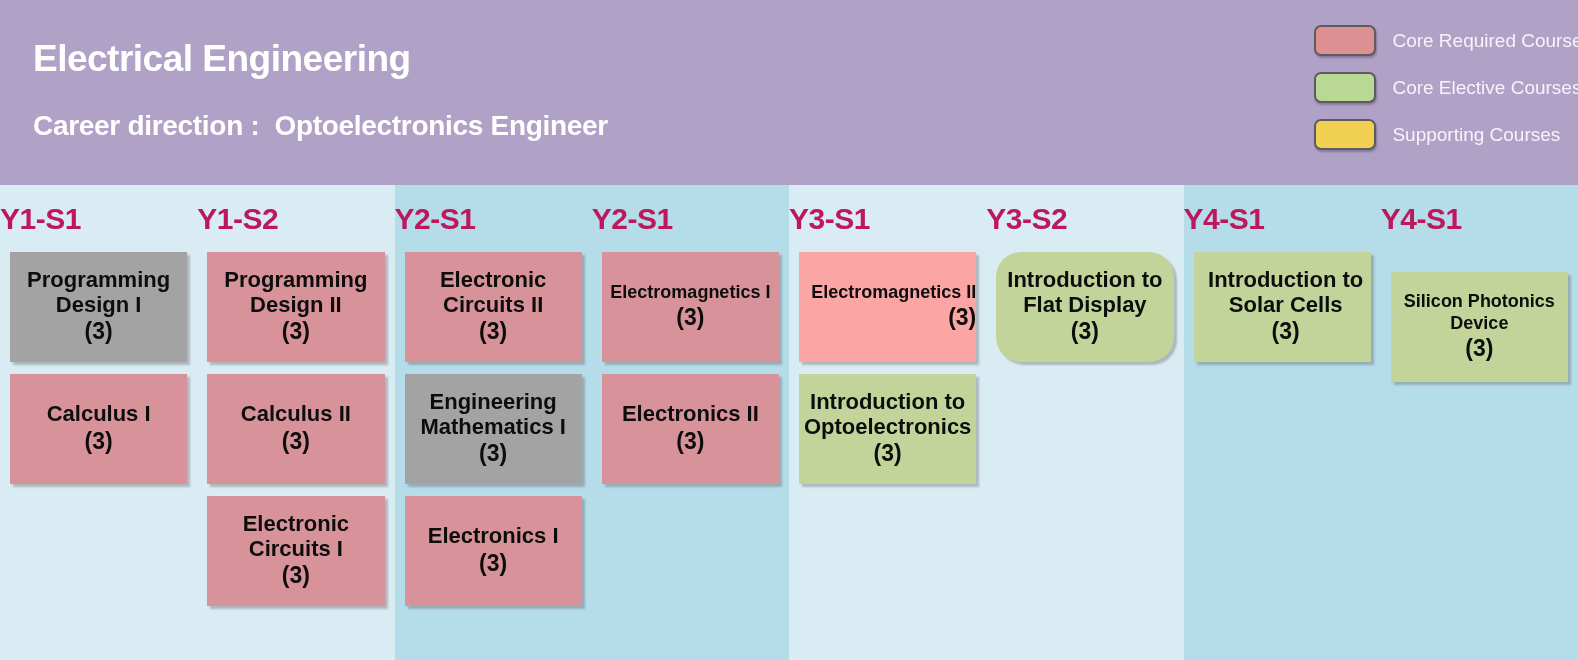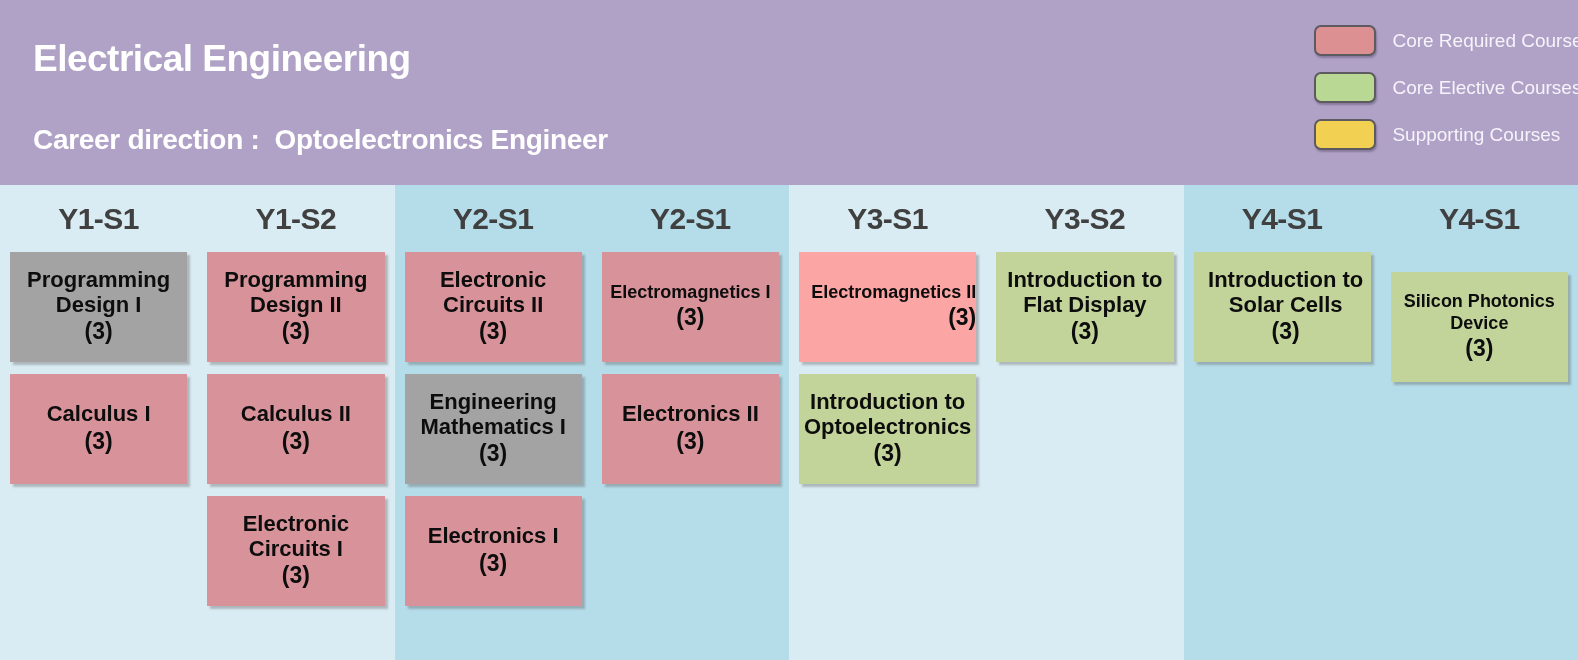--- a/index.html
+++ b/index.html
@@ -4,32 +4,32 @@
 <style>
   html,body{margin:0;padding:0;}
   body{
     width:1578px;height:660px;overflow:hidden;
     font-family:"Liberation Sans",sans-serif;
     background:#daecf3;
   }
   
   .header{position:relative;width:1578px;height:185px;background:#b0a2c6;padding-left:44px;}
   .title{position:absolute;left:33px;top:38px;font-size:37px;font-weight:bold;color:#ffffff;letter-spacing:-0.5px;}
-  .subtitle{position:absolute;left:33px;top:124px;font-size:28px;font-weight:bold;color:#ffffff;white-space:pre;letter-spacing:-0.3px;}
+  .subtitle{position:absolute;left:33px;top:110px;font-size:28px;font-weight:bold;color:#ffffff;white-space:pre;letter-spacing:-0.3px;}
   
   .legend{position:absolute;top:25px;right:30px;}
   .legend-row{display:flex;align-items:center;margin-bottom:16px;}
   .legend-swatch{width:62px;height:31px;border:2px solid #5d5a60;border-radius:7px;box-sizing:border-box;margin-right:16px;box-shadow:1px 2px 2px rgba(60,50,80,0.35);}
   .legend-label{font-size:19px;color:#f6f3fb;}
   
   .columns{display:flex;width:1578px;height:475px;}
   .column{flex:1 1 0;min-width:0;}
   .column.light{background:#daecf3;}
   .column.dark{background:#b5dce9;}
-  .col-header{height:50px;padding-top:17px;text-align:center;font-size:30px;font-weight:bold;color:#404040;letter-spacing:-0.5px;}
+  .col-header{height:50px;padding-top:17px;font-size:30px;font-weight:bold;color:#be185d;letter-spacing:-0.5px;}
   .cards{padding:0 10px;}
   .course-card{
     height:110px;margin-bottom:12px;
     display:flex;flex-direction:column;justify-content:center;align-items:center;
     text-align:center;font-weight:bold;color:#0d0d0d;
     box-shadow:3px 3px 2px rgba(90,90,90,0.35);
   }
   .course-card.core-required{background:#d8939a;}
   .course-card.core-elective{background:#c3d49b;}
   .course-card .name{font-size:22px;line-height:1.13;}
@@ -128,21 +128,21 @@
         </div>
         <div class="course-card core-elective" style="background: rgb(195, 212, 155);">
           <div class="name">Introduction to Optoelectronics</div>
           <div class="credits">(3)</div>
         </div>
       </div>
     </div>
     <div class="column light">
       <div class="col-header">Y3-S2</div>
       <div class="cards">
-        <div class="course-card core-elective" style="background: rgb(195, 212, 155);">
+        <div class="course-card core-elective" style="background: rgb(195, 212, 155); border-radius: 25px;">
           <div class="name">Introduction to Flat Display</div>
           <div class="credits">(3)</div>
         </div>
       </div>
     </div>
     <div class="column dark">
       <div class="col-header">Y4-S1</div>
       <div class="cards">
         <div class="course-card core-elective" style="background: rgb(195, 212, 155); padding-left: 7px;">
           <div class="name">Introduction to Solar Cells</div>

